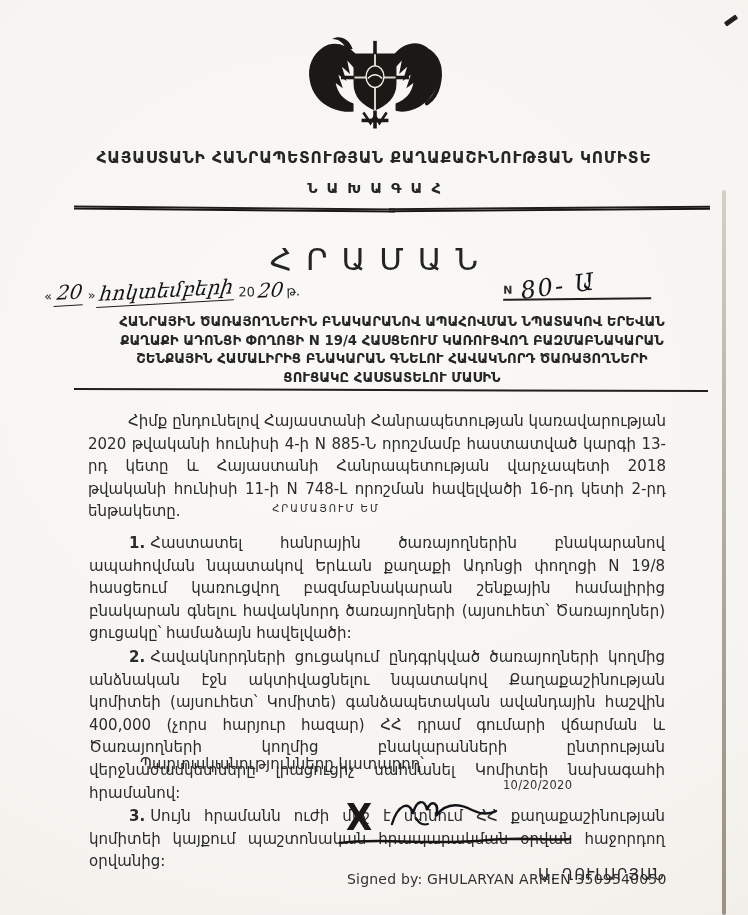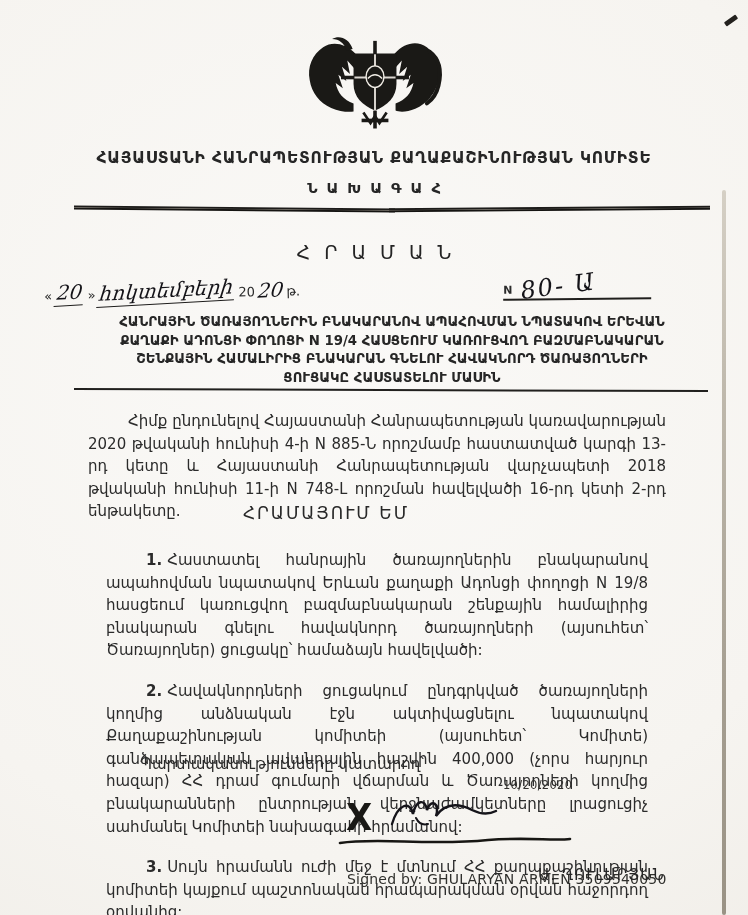--- a/index.html
+++ b/index.html
@@ -38,21 +38,21 @@
   .rule-double{position:absolute;top:205px;left:74px;width:636px;height:8px;}
   .rule-double .seg{
     position:absolute;top:2px;height:4px;width:50.4%;
     background:linear-gradient(180deg,#1d1c1a 0%,#1d1c1a 35%,#6b6760 50%,#151412 65%,#151412 100%);
   }
   .rule-double .seg.left{left:0;transform:rotate(.55deg);}
   .rule-double .seg.right{right:0;transform:rotate(-.45deg);}
   
   .order-title{
     position:absolute;top:241px;left:0;width:748px;text-align:center;
-    font-size:19px;font-weight:500;letter-spacing:14px;text-indent:14px;color:#242424;
+    font-size:31px;font-weight:500;letter-spacing:14px;text-indent:14px;color:#242424;
   }
   .hw{
     font-family:"DejaVu Serif",serif;font-style:italic;color:#141318;
     display:inline-block;
   }
   .date-block{
     position:absolute;left:44px;top:270px;height:34px;
     display:flex;align-items:flex-end;gap:3px;
     transform:rotate(-1.2deg);
   }
@@ -76,27 +76,27 @@
     position:absolute;top:389px;left:74px;width:634px;height:2.4px;
     background:#21201e;transform:rotate(.2deg);
   }
   
   .preamble{
     position:absolute;top:410px;left:88px;width:578px;
     font-size:15px;line-height:22.6px;text-align:justify;text-indent:40px;color:#2b2b2b;
   }
   .command{
     position:absolute;top:503px;left:0;width:652px;text-align:center;
-    font-size:17px;font-weight:500;letter-spacing:2px;color:#282828;
+    font-size:10px;font-weight:500;letter-spacing:2px;color:#282828;
   }
   .items{
     position:absolute;top:531px;left:88px;width:578px;
     font-size:15px;line-height:22.6px;text-align:justify;color:#2b2b2b;
   }
-  .items p{margin:18px;text-indent:40px;}
+  .items p{margin:1px;text-indent:40px;}
   .items .num{font-weight:700;margin-right:5px;}
   
   .acting{position:absolute;top:755px;left:140px;font-size:15px;color:#2b2b2b;}
   .sign-date{position:absolute;top:778px;left:503px;font-size:11.5px;color:#33322f;letter-spacing:.3px;}
   .sig-x{
     position:absolute;top:797px;left:346px;font-size:34px;font-weight:700;color:#191815;
     transform:scaleY(1.12);
   }
   .sig-script{position:absolute;left:386px;top:790px;width:120px;height:50px;}
   .sig-underline{position:absolute;left:338px;top:833px;width:234px;height:16px;}

